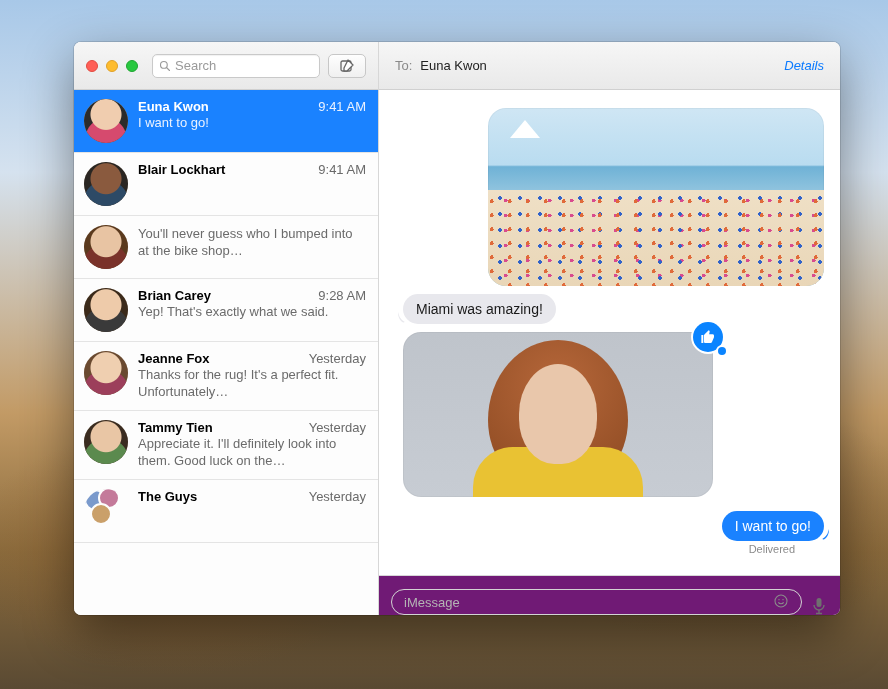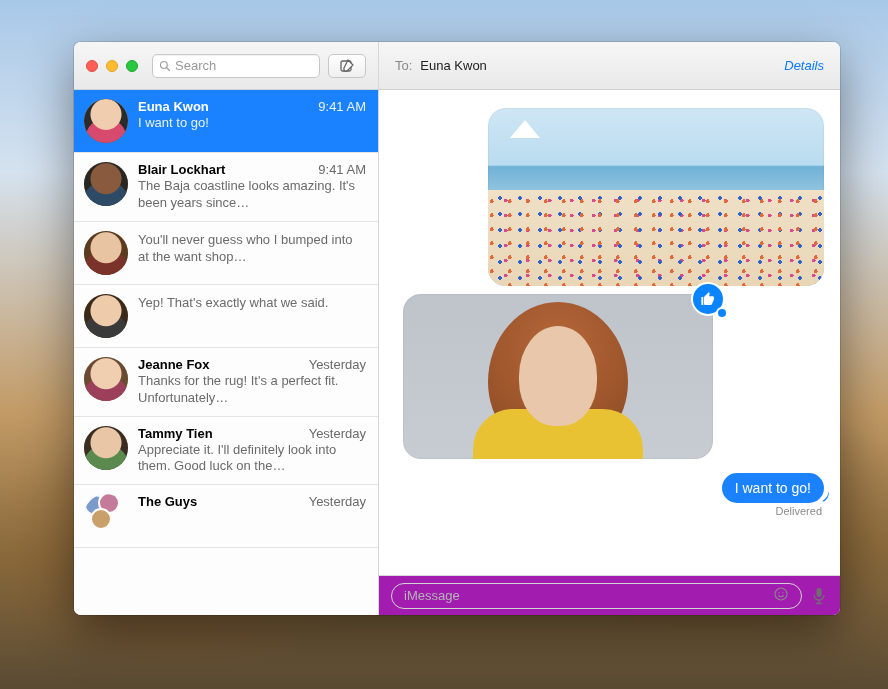--- a/index.html
+++ b/index.html
@@ -103,23 +103,23 @@
   }
   .portrait .shirt{position:absolute;left:50%;bottom:0;transform:translateX(-50%);width:170px;height:50px;background:#e9c233;border-radius:40px 40px 0 0;}
   .react {
     position:absolute; right:-10px; top:-10px; width:30px;height:30px;border-radius:50%;
     background:#0a84ff; display:flex;align-items:center;justify-content:center;
     box-shadow:0 0 0 2px #fff;
   }
   .react::after{content:"";position:absolute;right:-3px;bottom:-3px;width:8px;height:8px;border-radius:50%;background:#0a84ff;box-shadow:0 0 0 2px #fff;}
   .react svg{width:16px;height:16px;fill:#fff;}
 
-  .status { text-align:right; font-size:11px; color:#8b8b8b; margin-top:2px; padding-right:2px;}
-
-  .composer { height:40px; border-top:1px solid #d7d7d7; display:flex; align-items:center; padding:0 12px; gap:8px; background:#a21caf;}
+  .status { text-align:center; font-size:11px; color:#8b8b8b; margin-top:2px; padding-right:2px;}
+
+  .composer { height:40px; border-top:1px solid #d7d7d7; display:flex; align-items:flex-end; padding:0 12px; gap:8px; background:#701a75;}
   .input {
     flex:1; height:26px; border:1px solid #d3d3d3; border-radius:13px; padding:0 12px;
     display:flex; align-items:center; color:#b4b4b4; font-size:13px;
   }
   .input .emoji { margin-left:auto; color:#8a8a8a; }
   .mic { width:18px; color:#6f6f6f; display:flex; align-items:center; justify-content:center;}
 
   
   .face.f1{background:radial-gradient(circle at 50% 35%, #f0cdaf 0 15px, transparent 16px), radial-gradient(circle at 50% 90%, #d64a6e 0 20px, transparent 21px), #2b2b2b; }
   .face.f2{background:radial-gradient(circle at 50% 38%, #8a5a3e 0 15px, transparent 16px), radial-gradient(circle at 50% 92%, #2d4a66 0 22px, transparent 23px), #2a2622;}
@@ -175,38 +175,41 @@
 
       <div class="conv">
         <div class="avatar">
             <div class="face f2"></div>
           </div>
         <div class="convbody">
           <div class="row1">
             <span class="name">Blair Lockhart</span>
             <span class="time">9:41 AM</span>
           </div>
-          <div class="preview">The Baja coastline looks amazing. It's been years since…</div>
         </div>
       </div>
 
       <div class="conv">
         <div class="avatar">
             <div class="face f3"></div>
           </div>
         <div class="convbody">
-          <div class="preview">You'll never guess who I bumped into at the want shop…</div>
+          <div class="preview">You'll never guess who I bumped into at the bike shop…</div>
         </div>
       </div>
 
       <div class="conv">
         <div class="avatar">
             <div class="face f4"></div>
           </div>
         <div class="convbody">
+          <div class="row1">
+            <span class="name">Brian Carey</span>
+            <span class="time">9:28 AM</span>
+          </div>
           <div class="preview">Yep! That's exactly what we said.</div>
         </div>
       </div>
 
       <div class="conv">
         <div class="avatar">
             <div class="face f5"></div>
           </div>
         <div class="convbody">
           <div class="row1">
@@ -252,20 +255,23 @@
       <span class="to-name">Euna Kwon</span>
       <span class="spacer"></span>
       <span class="details">Details</span>
     </div>
 
     <div class="thread">
       <div class="msg-row out">
         <div class="img-bubble beach" aria-label="beach-crowd-photo"></div>
       </div>
 
+      <div class="msg-row in">
+        <div class="bubble in">Miami was amazing!</div>
+      </div>
 
       <div class="msg-row in">
         <div class="portrait-wrap">
           <div class="img-bubble portrait" aria-label="portrait-photo">
             <div class="shirt"></div>
           </div>
           <div class="react">
             <svg viewBox="0 0 24 24">
                 <path d="M2 21h3V9H2v12zm19-11c0-1.1-.9-2-2-2h-5.3l.8-3.8v-.3c0-.4-.2-.8-.4-1.1L13 2 6.6 8.4C6.2 8.8 6 9.3 6 9.8V19c0 1.1.9 2 2 2h8c.8 0 1.5-.5 1.8-1.2l2.9-6.8c.2-.3.3-.6.3-1v-2z"></path>
               </svg>

